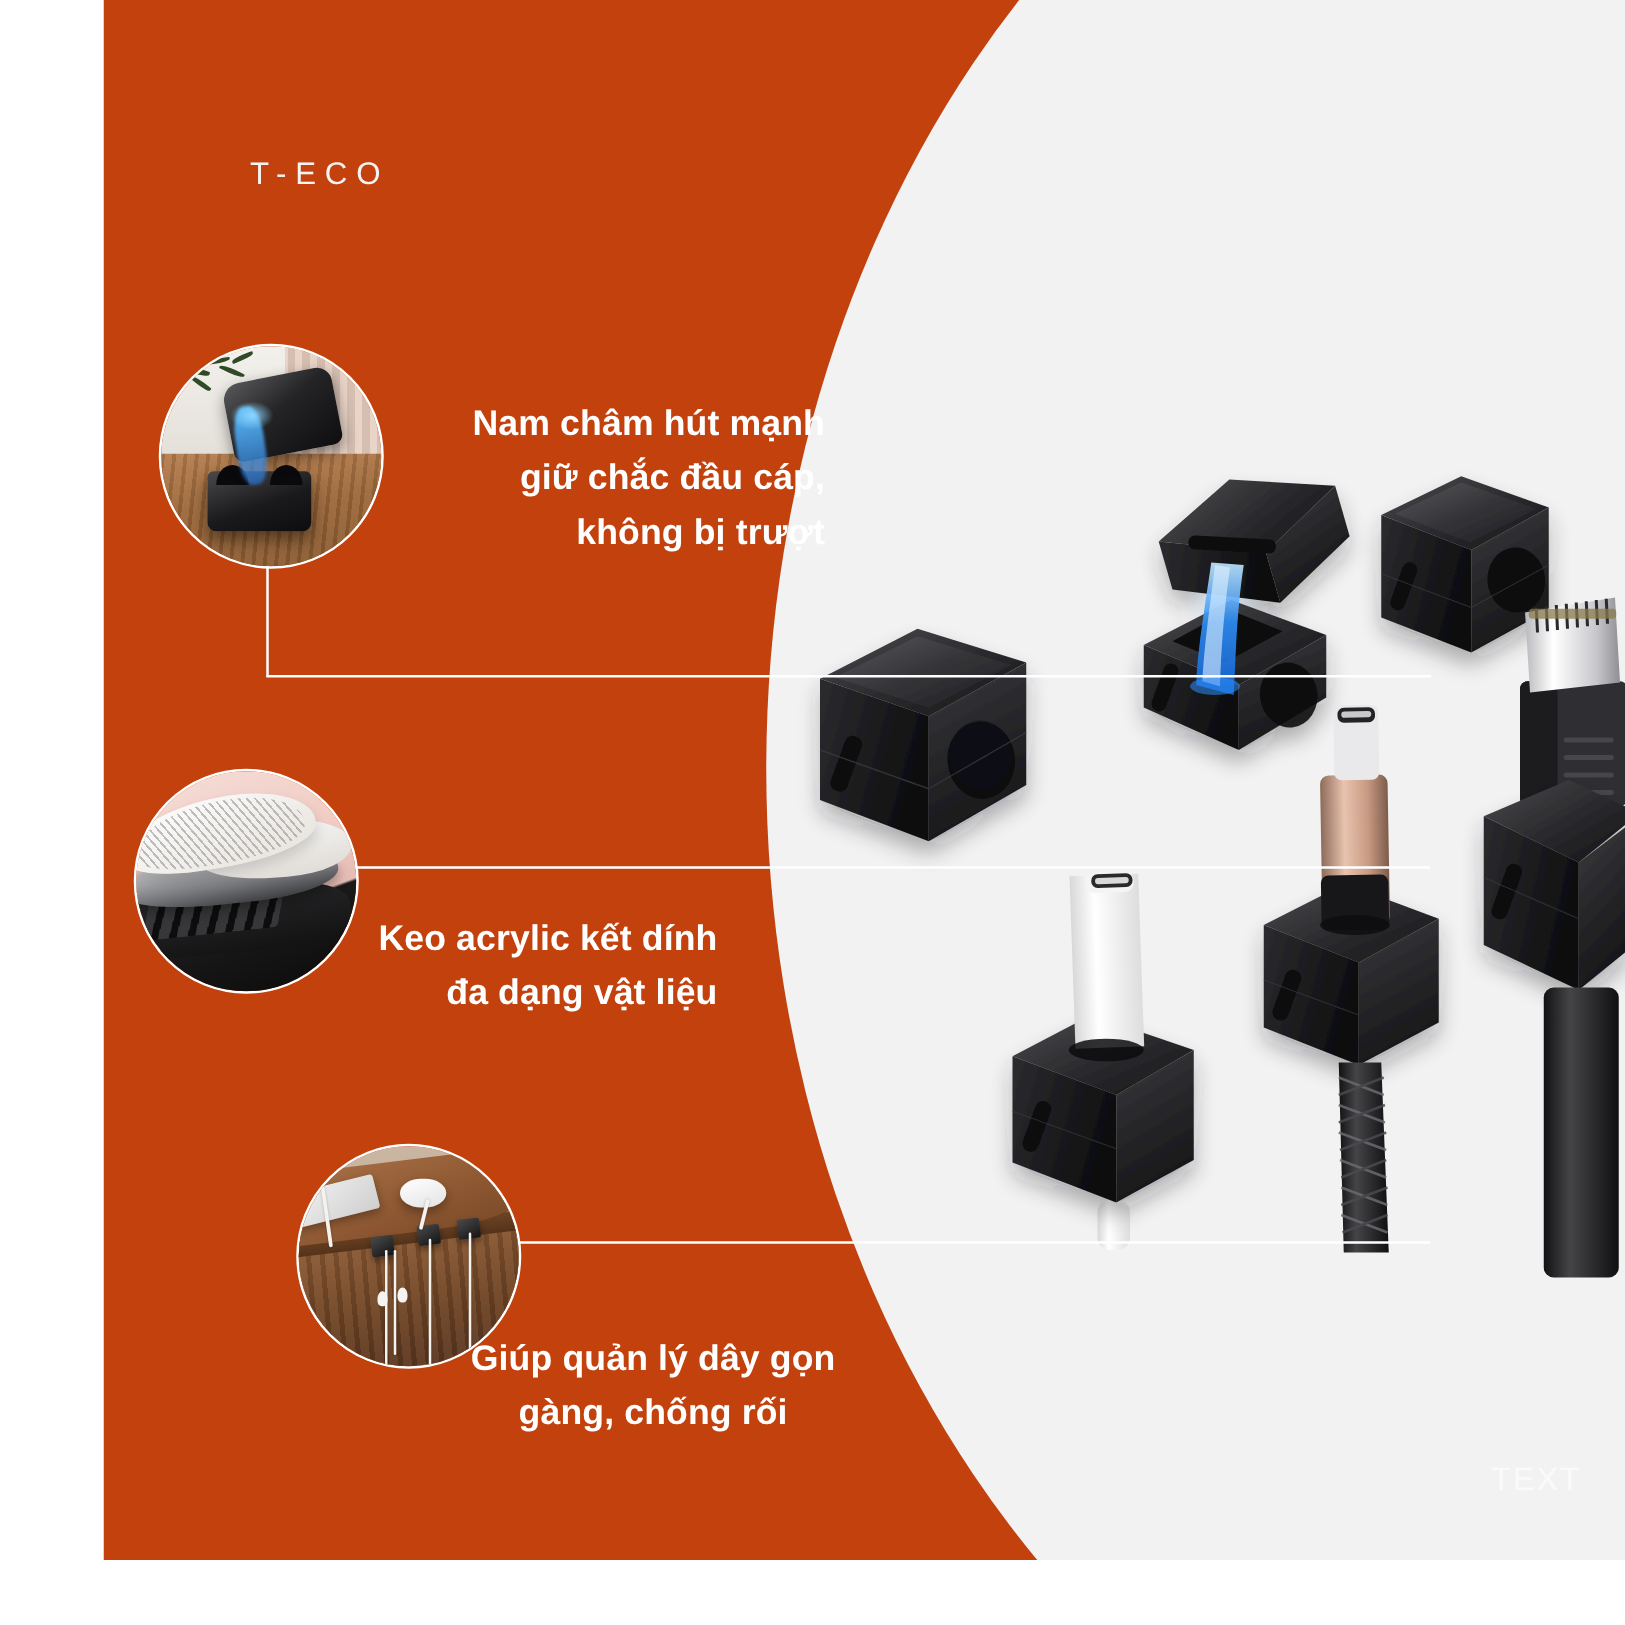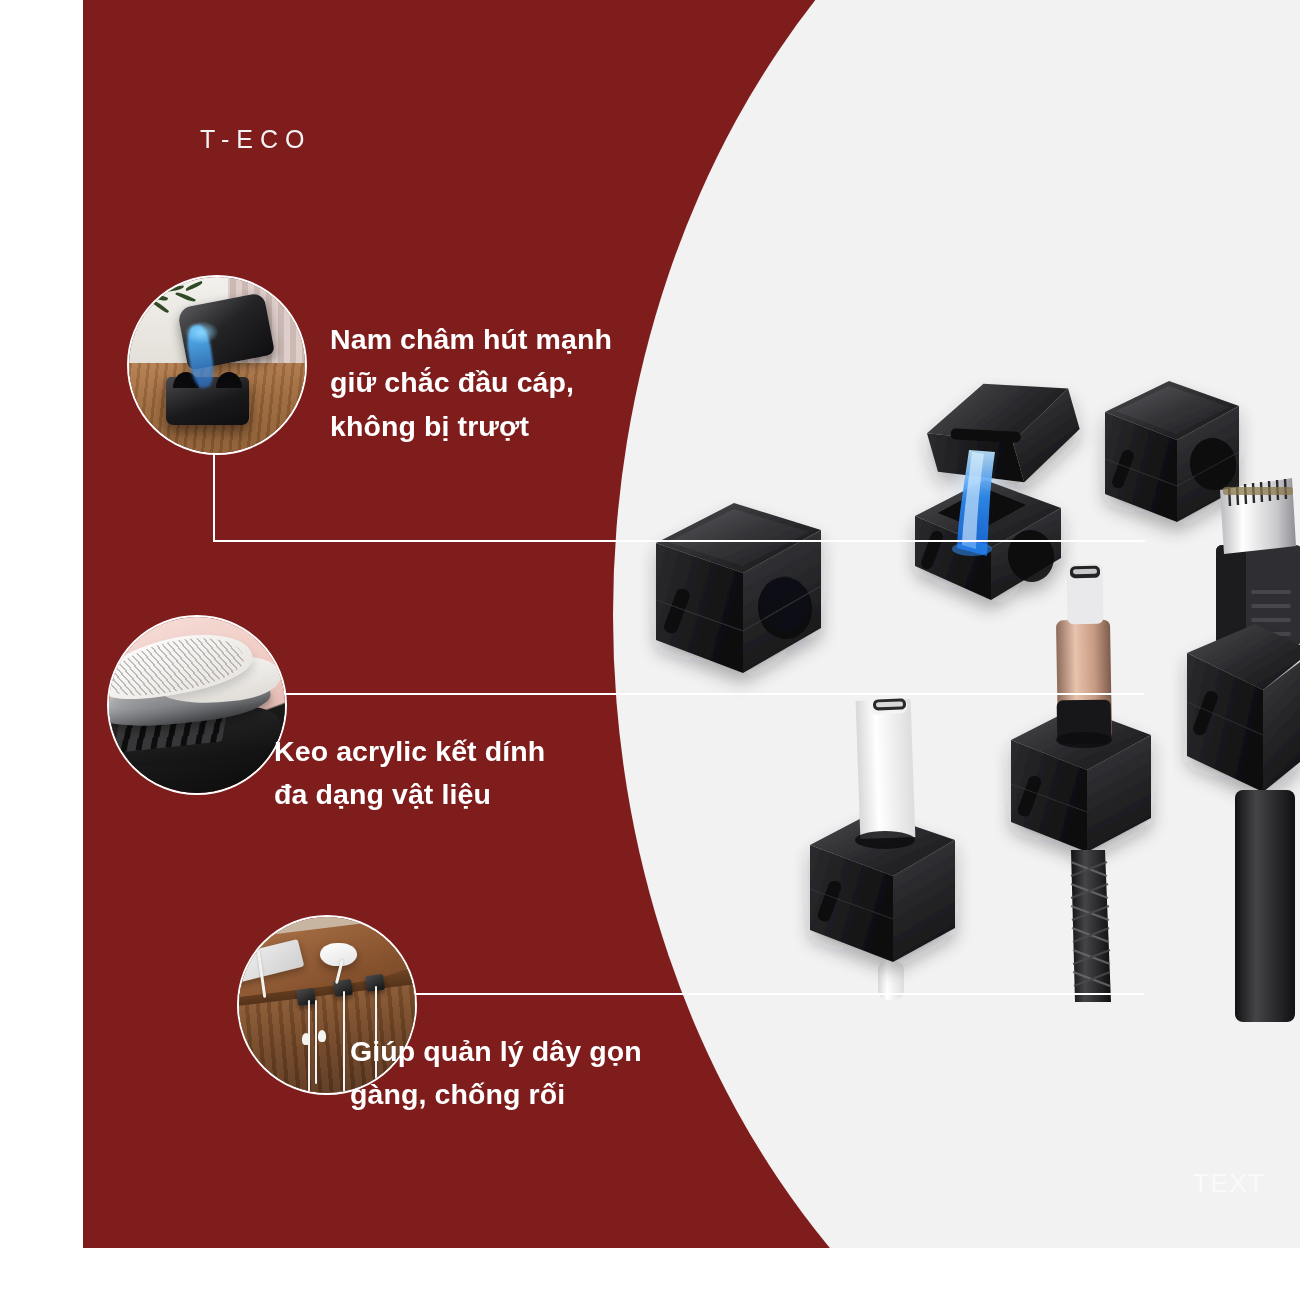--- a/index.html
+++ b/index.html
@@ -3,21 +3,21 @@
 <meta charset="utf-8">
 <style>
   * { margin:0; padding:0; box-sizing:border-box; }
   html,body { width:1300px; height:1300px; overflow:hidden; background:#ffffff;
               font-family:"Liberation Sans", sans-serif; }
 
   .canvas { position:relative; width:1300px; height:1300px; background:#ffffff; }
 
   
   .dark-panel { position:absolute; left:83px; top:0; width:1217px; height:1248px;
-                background:#7f1d1d; overflow:hidden; }
+                background:#c2410c; overflow:hidden; }
 
   
   .light-circle { position:absolute; left:530px; top:-275px;
                   width:1460px; height:1780px; border-radius:50%;
                   background:#f2f2f2; }
 
   
   .brand { position:absolute; left:117px; top:125px; color:#f4f4f4;
            font-size:25px; letter-spacing:7px; font-weight:300; }
 
@@ -25,22 +25,22 @@
   .watermark { position:absolute; left:1110px; top:1168px; color:#ffffff;
                opacity:.62; font-size:26px; letter-spacing:1.5px; font-weight:400; }
 
   
   .thumb { position:absolute; border-radius:50%; overflow:hidden;
            border:2px solid #ffffff; }
   .thumb-inner { position:absolute; inset:0; }
 
   
   .feat-text { position:absolute; color:#ffffff; font-size:28.5px;
-               line-height:1.52; font-weight:600; letter-spacing:.1px; }
-  .feat-text.right { text-align:left; }
+               line-height:1.52; font-weight:600; letter-spacing:.1px;text-align:right; }
+  .feat-text.right { text-align:center;margin-top:36px; }
 
   
   .lead { position:absolute; background:#ffffff; }
   .t1-curtain { position:absolute; right:0; top:0; width:46%; height:54%;
               background:repeating-linear-gradient(90deg,#f0eeea 0 6px,#d9d5ce 6px 12px); opacity:.85; }
   .t1-wall  { position:absolute; left:0; top:0; width:56%; height:54%;
               background:linear-gradient(180deg,#f3f1ed,#e2ded7); }
   .t1-desk  { position:absolute; left:0; top:49%; width:100%; height:51%;
               background:linear-gradient(175deg,#b57d4e 0%,#9c6739 45%,#8a5a30 100%); }
   .t1-desk::after{ content:""; position:absolute; inset:0;

